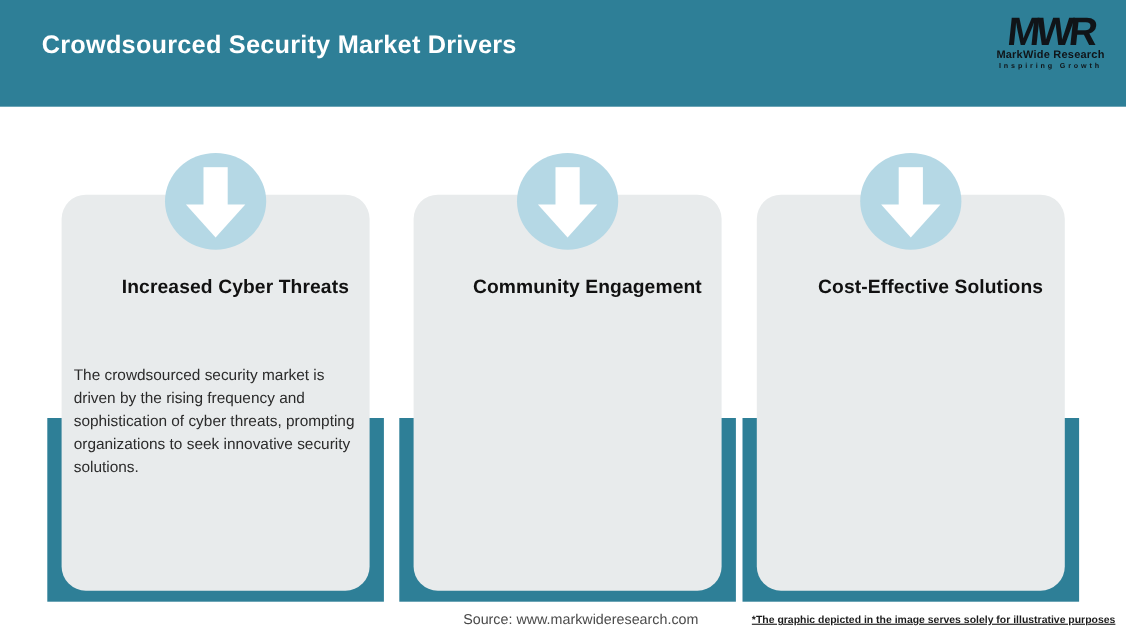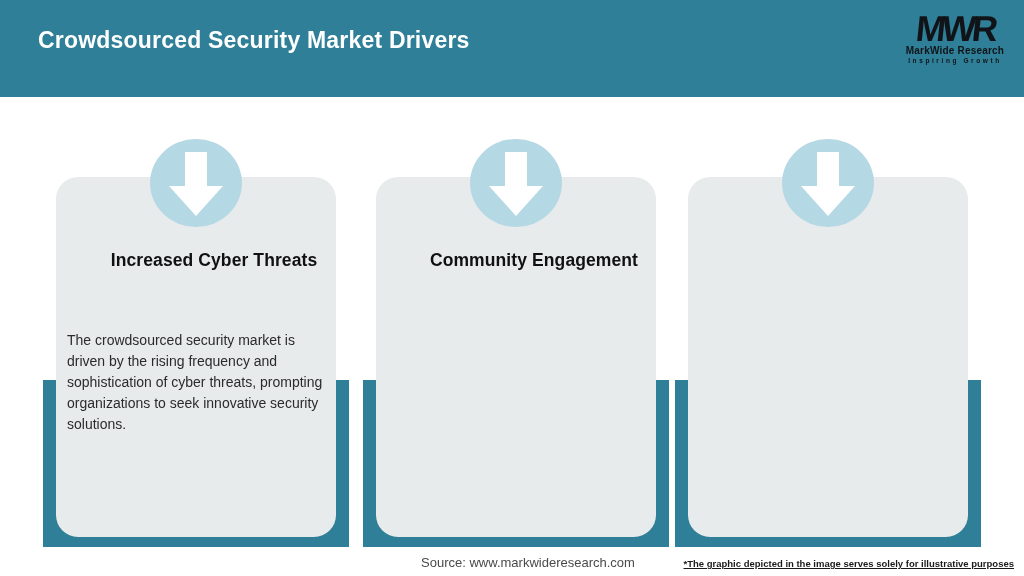--- a/index.html
+++ b/index.html
@@ -94,20 +94,21 @@
 
   <section class="column col3">
     <div class="back-rect"></div>
     <div class="card"></div>
     <div class="circle">
       <div class="arrow">
         <div class="arrow-stem"></div>
         <div class="arrow-head"></div>
       </div>
     </div>
+    <h2 class="card-title">Cost-Effective Solutions</h2>
   </section>
 
   <footer>
     <div class="source">Source: www.markwideresearch.com</div>
     <div class="disclaimer">*The graphic depicted in the image serves solely for illustrative purposes</div>
   </footer>
 
 </div>
 
 </body></html>

